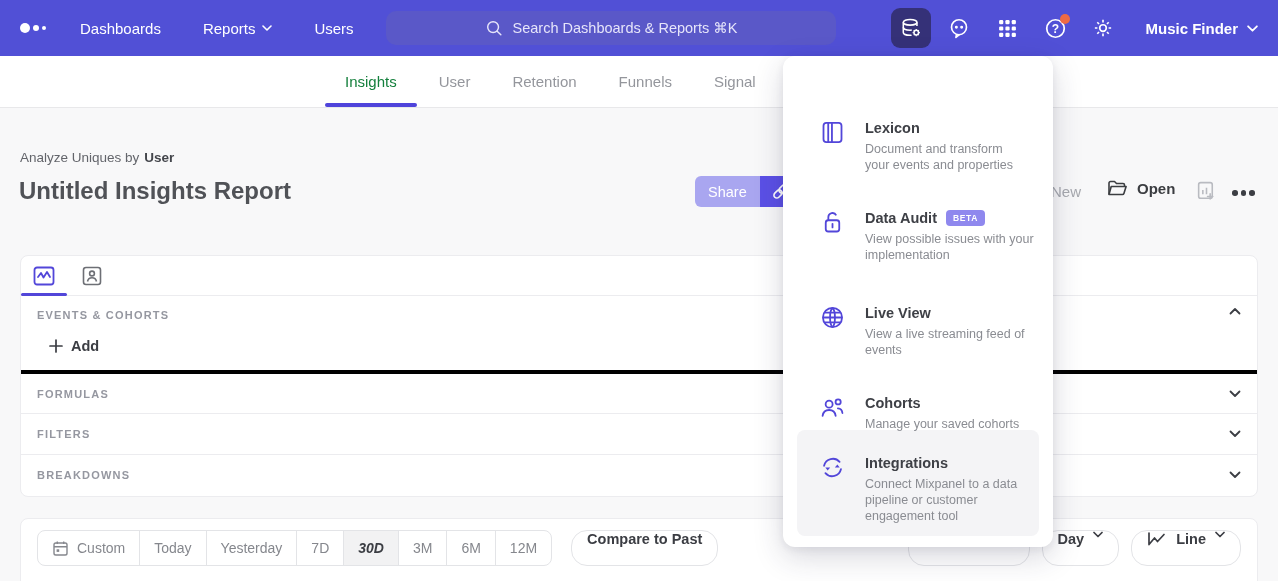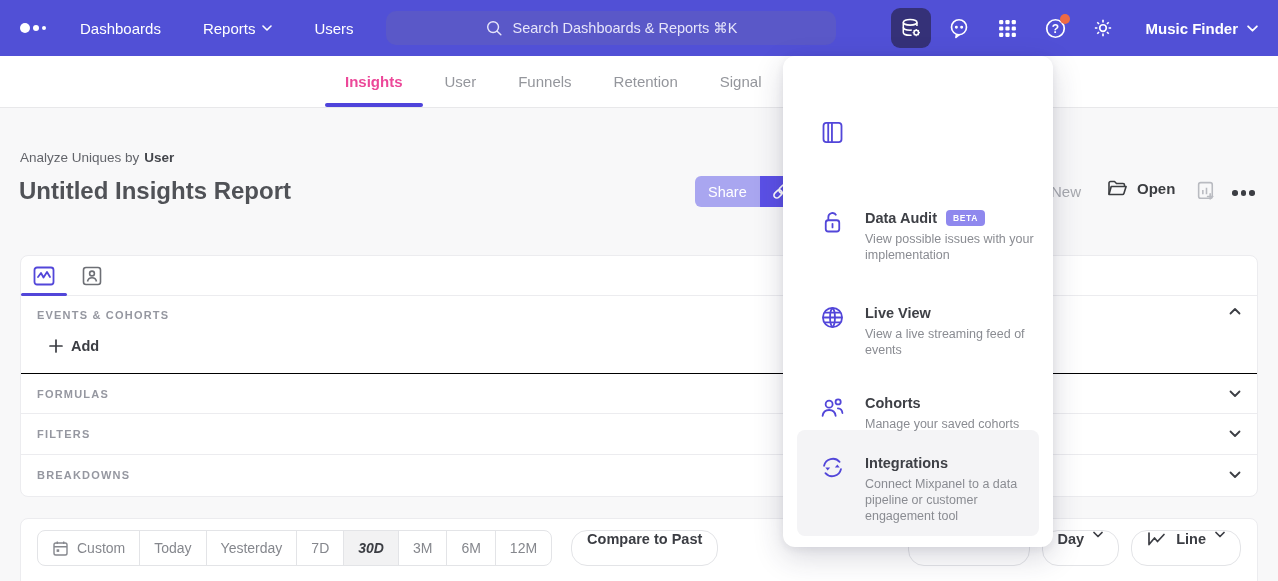--- a/index.html
+++ b/index.html
@@ -22,21 +22,21 @@
   .nav-icon-btn { width:40px; height:40px; border-radius:9px; display:flex; align-items:center; justify-content:center;
     margin-left:8px; cursor:pointer; position:relative; }
   .nav-icon-btn.active { background:#353178; }
   .notif-dot { position:absolute; top:6px; right:5px; width:10px; height:10px; border-radius:50%; background:#ee6a45; }
   .project { display:flex; align-items:center; gap:9px; font-size:15px; font-weight:600; margin-left:22px; cursor:pointer; }
 
   
   .tabbar { position:absolute; top:56px; left:0; width:100%; height:52px; background:#fff;
     border-bottom:1px solid #e8e8ea; display:flex; padding-left:325px; gap:2px; z-index:1; }
   .tab { padding:0 20px; display:flex; align-items:center; font-size:15px; color:#94969c; position:relative; cursor:pointer; white-space:nowrap; }
-  .tab.active { color:#ec4899; font-weight:700; }
+  .tab.active { color:#15803d; font-weight:400; }
   .tab.active::after { content:""; position:absolute; left:0; right:0; bottom:0; height:4px; background:#4f44db; border-radius:3px; }
 
   
   .analyze { position:absolute; left:20px; top:150px; font-size:13.5px; color:#63656b; }
   .analyze b { color:#44464c; font-weight:700; margin-left:5px; }
   .report-title { position:absolute; left:19px; top:177px; font-size:24px; font-weight:700; color:#505257; }
   .share-group { position:absolute; left:695px; top:176px; height:31px; display:flex; border-radius:6px; overflow:hidden; }
   .share-btn { background:#a9a6f0; color:#fff; font-size:14.5px; font-weight:500; padding:0 13px;
     display:flex; align-items:center; cursor:pointer; }
   .link-btn { background:#5b50e6; width:42px; display:flex; align-items:center; justify-content:center; cursor:pointer; }
@@ -47,21 +47,21 @@
   .hdr-more { position:absolute; left:1230px; top:186px; display:flex; gap:3px; cursor:pointer; padding:4px 2px; }
   .hdr-more i { width:5.5px; height:5.5px; border-radius:50%; background:#3c3e44; }
 
   
   .panel1 { position:absolute; left:20px; top:255px; width:1238px; height:242px; background:#fff;
     border:1px solid #ececef; border-radius:8px; }
   .p1-head { height:40px; border-bottom:1px solid #ececef; position:relative; display:flex; align-items:center; padding-left:12px; gap:26px; }
   .icontab { width:22px; height:20px; display:flex; align-items:center; justify-content:center; cursor:pointer; }
   .p1-underline { position:absolute; left:0; bottom:-1px; width:46px; height:3px; background:#5246d9; border-radius:2px; }
   .sec-label { font-size:11px; font-weight:700; letter-spacing:1.2px; color:#9597a0; }
-  .sec-events { height:78px; border-bottom:1px solid #000000; position:relative;text-decoration:underline; }
+  .sec-events { height:78px; border-bottom:4px solid #000000; position:relative;text-decoration:underline; }
   .sec-events .sec-label { position:absolute; left:16px; top:13px; }
   .sec-events .chev { position:absolute; right:16px; top:11px; }
   .add-row { position:absolute; left:28px; top:42px; display:flex; align-items:center; gap:8px;
     font-size:14.5px; font-weight:700; color:#3b3d43; cursor:pointer; }
   .sec-row { height:40.3px; border-bottom:1px solid #ececef; display:flex; align-items:center;
     justify-content:space-between; padding:0 16px; cursor:pointer; }
   .sec-row:last-child { border-bottom:none; }
 
   
   .panel2 { position:absolute; left:20px; top:518px; width:1238px; height:76px; background:#fff;
@@ -193,24 +193,24 @@
   </div>
 
   <div class="tabbar">
     <div class="tab active">
         <span>Insights</span>
       </div>
     <div class="tab">
         <span>User</span>
       </div>
     <div class="tab">
+        <span>Retention</span>
+      </div>
+    <div class="tab">
         <span>Funnels</span>
-      </div>
-    <div class="tab">
-        <span>Retention</span>
       </div>
     <div class="tab">
         <span>Signal</span>
       </div>
     <div class="tab">
         <span>Im</span>
       </div>
   </div>
 
   <div class="analyze">
@@ -402,20 +402,26 @@
   <div class="popup">
     <div class="hl"></div>
 
     <div class="pitem w1" style="top:64px;">
       <span class="p-ico">
         <svg width="27" height="27" viewBox="0 0 24 24" fill="none" stroke="#5246d9" stroke-width="1.6">
           <rect x="4" y="3.5" width="16" height="17" rx="2.6"></rect>
           <path d="M8.2 3.5v17M11.5 3.5v17"></path>
         </svg>
       </span>
+      <div class="p-txt">
+        <div class="p-title">
+            <span>Lexicon</span>
+          </div>
+        <div class="p-desc">Document and transform your events and properties</div>
+      </div>
     </div>
 
     <div class="pitem w2" style="top:154px;">
       <span class="p-ico">
         <svg width="27" height="27" viewBox="0 0 24 24" fill="none" stroke="#5246d9" stroke-width="1.6">
           <path d="M8.3 10V7.2a3.7 3.7 0 0 1 7-1.6"></path>
           <rect x="6" y="10" width="12" height="10" rx="2.2"></rect>
           <path d="M12 13.2v3.2" stroke-linecap="round"></path>
         </svg>
       </span>

